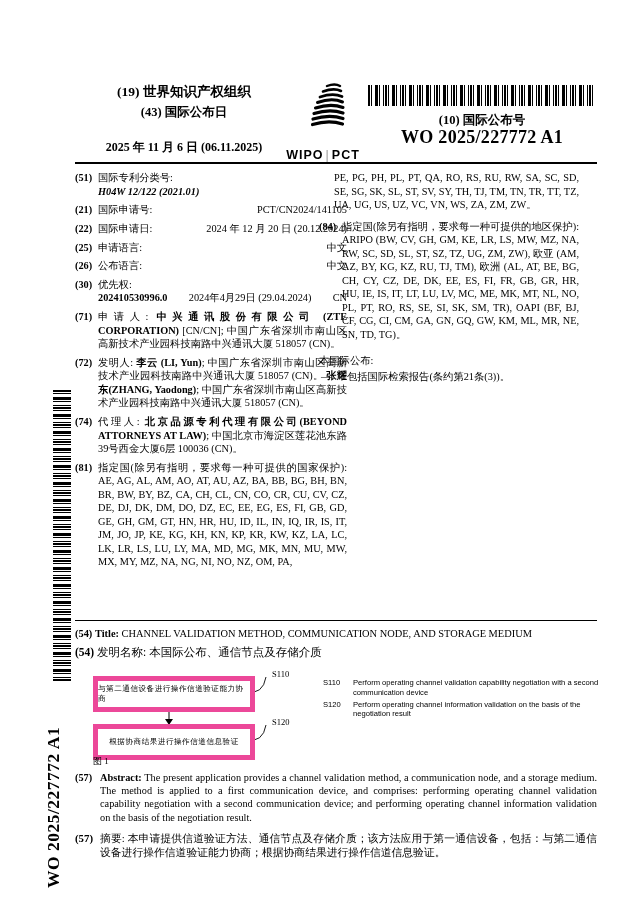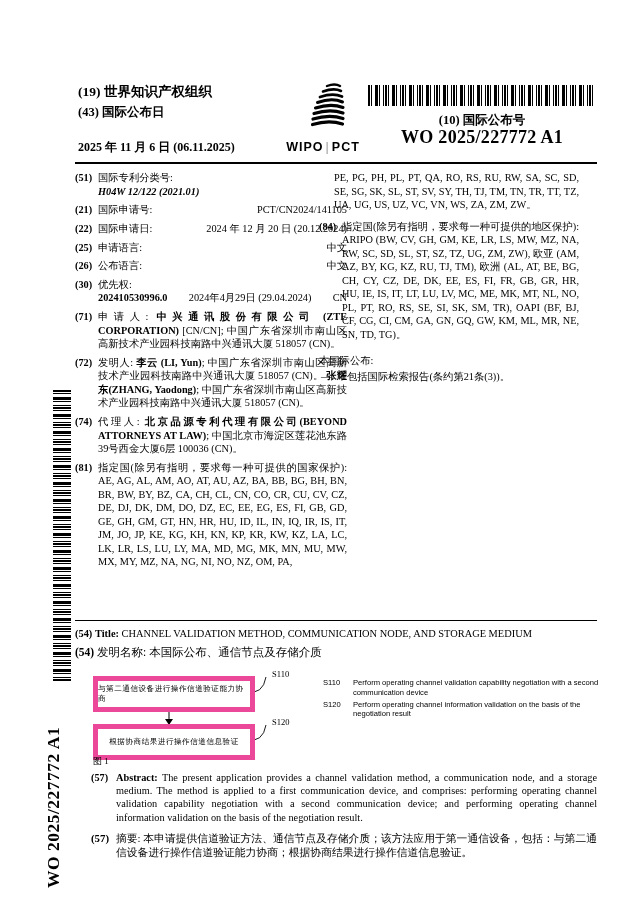--- a/index.html
+++ b/index.html
@@ -2,28 +2,28 @@
 <html><head>
 <meta charset="utf-8">
 <style>
   html,body{margin:0;padding:0;background:#fff;}
   #page{position:relative;width:640px;height:905px;background:#ffffff;color:#000;
         font-family:"Liberation Serif","DejaVu Serif",serif;overflow:hidden;}
   .abs{position:absolute;}
   .b{font-weight:bold;}
   
   .pub-type{left:75px;top:54px;width:522px;text-align:center;font-size:14.5px;font-weight:bold;}
-  .org-block{left:78px;top:84px;width:212px;text-align:left;line-height:1.25;}
+  .org-block{left:78px;top:84px;width:212px;text-align:center;line-height:1.25;}
   .org-name{font-size:13.5px;font-weight:bold;}
   .org-bureau{font-size:12.5px;letter-spacing:7px;}
   .pubdate-label{font-size:12.5px;font-weight:bold;margin-top:4px;}
   .pubdate-value{font-size:12px;font-weight:bold;margin-top:19px;}
   .logo-block{left:278px;top:82px;width:90px;text-align:center;}
   .logo-text{font-family:"Liberation Sans","DejaVu Sans",sans-serif;font-size:12.5px;font-weight:bold;
-             letter-spacing:1px;margin-top:0;}
+             letter-spacing:1px;margin-top:8px;}
   .logo-sep{color:#999;font-weight:normal;padding:0 2px;}
   .barcode-top{left:368px;top:85px;width:228px;height:21px;
     background:repeating-linear-gradient(to right,#000 0 2px,#fff 2px 3px,#000 3px 4px,#fff 4px 7px,
       #000 7px 10px,#fff 10px 11px,#000 11px 12px,#fff 12px 15px,#000 15px 16px,#fff 16px 17px);}
   .pubno-label{left:368px;top:112px;width:228px;text-align:center;font-size:12.5px;font-weight:bold;}
   .pubno-value{left:368px;top:127px;width:228px;text-align:center;font-size:18px;font-weight:bold;letter-spacing:.3px;}
   .rule{background:#000;height:1.6px;}
   .rule1{left:75px;top:162px;width:522px;}
   .rule2{left:75px;top:620px;width:522px;height:1.3px;}
   
@@ -58,21 +58,21 @@
   .fc-lab1{left:197px;top:1px;}
   .fc-lab2{left:197px;top:49px;}
   .fc-caption{position:absolute;left:18px;top:87px;width:152px;font-size:9px;}
   .fc-svg{position:absolute;left:0;top:0;}
   .steps{position:absolute;left:248px;top:10px;width:276px;
          font-family:"Liberation Sans","DejaVu Sans",sans-serif;font-size:7.6px;line-height:9.6px;}
   .step{display:flex;margin-bottom:2.5px;}
   .step .sid{width:30px;flex:none;}
   
   .abstract-wrap{left:75px;top:771px;width:522px;font-size:10.3px;line-height:13.2px;text-align:justify;}
-  .abs-blk{position:relative;padding-left:25px;margin-bottom:7px;margin-left:16px;}
+  .abs-blk{position:relative;padding-left:25px;margin-bottom:7px;}
   .abs-blk .code{position:absolute;left:0;top:0;font-weight:bold;}
   .abs-zh{font-size:10.8px;line-height:14.5px;}
 </style>
 </head>
 <body>
 
 <div id="page">
 
 
   <div class="abs org-block">

